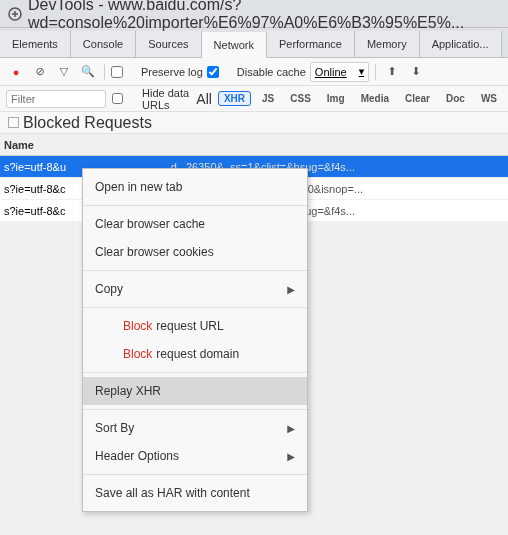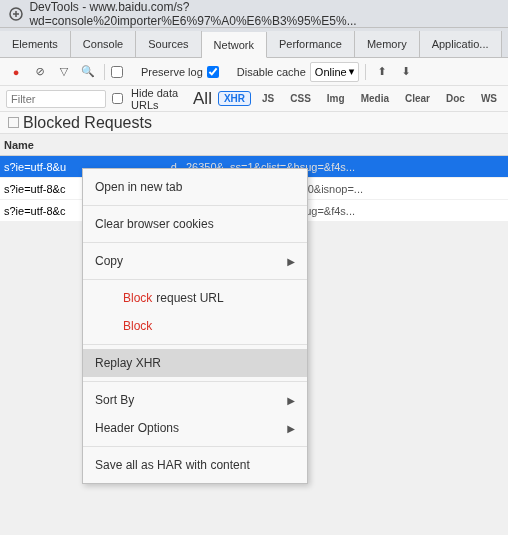--- a/index.html
+++ b/index.html
@@ -12,21 +12,21 @@
       overflow: hidden;
     }
 
     
     .title-bar {
       background: #dee1e6;
       height: 28px;
       display: flex;
       align-items: center;
       padding: 0 8px;
-      font-size: 12px;
+      font-size: 16px;
       color: #333;
       border-bottom: 1px solid #c0c0c0;
     }
     .title-bar-icon {
       width: 16px;
       height: 16px;
       margin-right: 6px;
       display: flex;
       align-items: center;
       justify-content: center;
@@ -91,28 +91,29 @@
       display: flex;
       align-items: center;
       gap: 18px;
       font-size: 11px;
       color: #333;
     }
     .toolbar-checkbox input { width: 12px; height: 12px; }
     .toolbar-dropdown {
       display: flex;
       align-items: center;
-      gap: 2px;
+      gap: 12px;
       padding: 0 4px;
       height: 20px;
       border: 1px solid #d0d0d0;
       background: white;
       font-size: 11px;
       cursor: pointer;
       border-radius: 2px;
+      text-decoration: underline;
     }
 
     
     .filter-bar {
       background: #f8f8f8;
       height: 26px;
       display: flex;
       align-items: center;
       padding: 0 6px;
       border-bottom: 1px solid #e0e0e0;
@@ -122,21 +123,21 @@
       height: 18px;
       border: 1px solid #d0d0d0;
       font-size: 11px;
       padding: 0 4px;
       width: 100px;
       border-radius: 2px;
     }
     .filter-checkbox {
       display: flex;
       align-items: center;
-      gap: 8px;
+      gap: 19px;
       font-size: 11px;
       color: #333;
       justify-content: center;
     }
     .filter-checkbox input { width: 11px; height: 11px; }
     .tag {
       padding: 1px 5px;
       border-radius: 3px;
       font-size: 10px;
       font-weight: bold;
@@ -310,21 +311,21 @@
   <button class="toolbar-btn">⬆</button>
   <button class="toolbar-btn">⬇</button>
 </div>
 
 <div class="filter-bar">
   <input class="filter-input" type="text" placeholder="Filter" style="">
   <label class="filter-checkbox">
     <input type="checkbox" style="">
     <span>Hide data URLs</span>
   </label>
-  <span style="font-size:17px;color:#333;cursor:pointer;">All</span>
+  <span style="font-size:14px;color:#333;cursor:pointer;">All</span>
   <span class="tag tag-xhr">XHR</span>
   <span class="tag tag-js">JS</span>
   <span class="tag tag-css">CSS</span>
   <span class="tag tag-img">Img</span>
   <span class="tag tag-media">Media</span>
   <span class="tag tag-font">Clear</span>
   <span class="tag tag-doc">Doc</span>
   <span class="tag tag-ws">WS</span>
 </div>
 
@@ -350,37 +351,41 @@
     <span class="row-name">s?ie=utf-8&amp;c</span>
     <span class="row-url">d...26350&amp;_ss=1&amp;clist=&amp;hsug=&amp;f4s...</span>
   </div>
 
   <div class="context-menu" id="context-menu">
   <div class="menu-item">
         <span class="menu-item-text">Open in new tab</span>
       </div>
       <div class="menu-separator"></div>
       <div class="menu-item">
+        <span class="menu-item-text">Clear browser cache</span>
+      </div>
+      <div class="menu-item">
         <span class="menu-item-text">Clear browser cookies</span>
       </div>
       <div class="menu-separator"></div>
       <div class="menu-item">
         <span class="menu-item-text">Copy</span>
         <span class="arrow">▶</span>
       </div>
       <div class="menu-separator"></div>
       <div class="menu-item">
         <span class="menu-item-text">
           <span class="block-text">Block</span>
           <span class="block-label"> request URL</span>
         </span>
       </div>
       <div class="menu-item">
         <span class="menu-item-text">
           <span class="block-text">Block</span>
+          <span class="block-label"> request domain</span>
         </span>
       </div>
       <div class="menu-separator"></div>
       <div class="menu-item highlighted">
         <span class="menu-item-text">Replay XHR</span>
       </div>
       <div class="menu-separator"></div>
       <div class="menu-item">
         <span class="menu-item-text">Sort By</span>
         <span class="arrow">▶</span>

